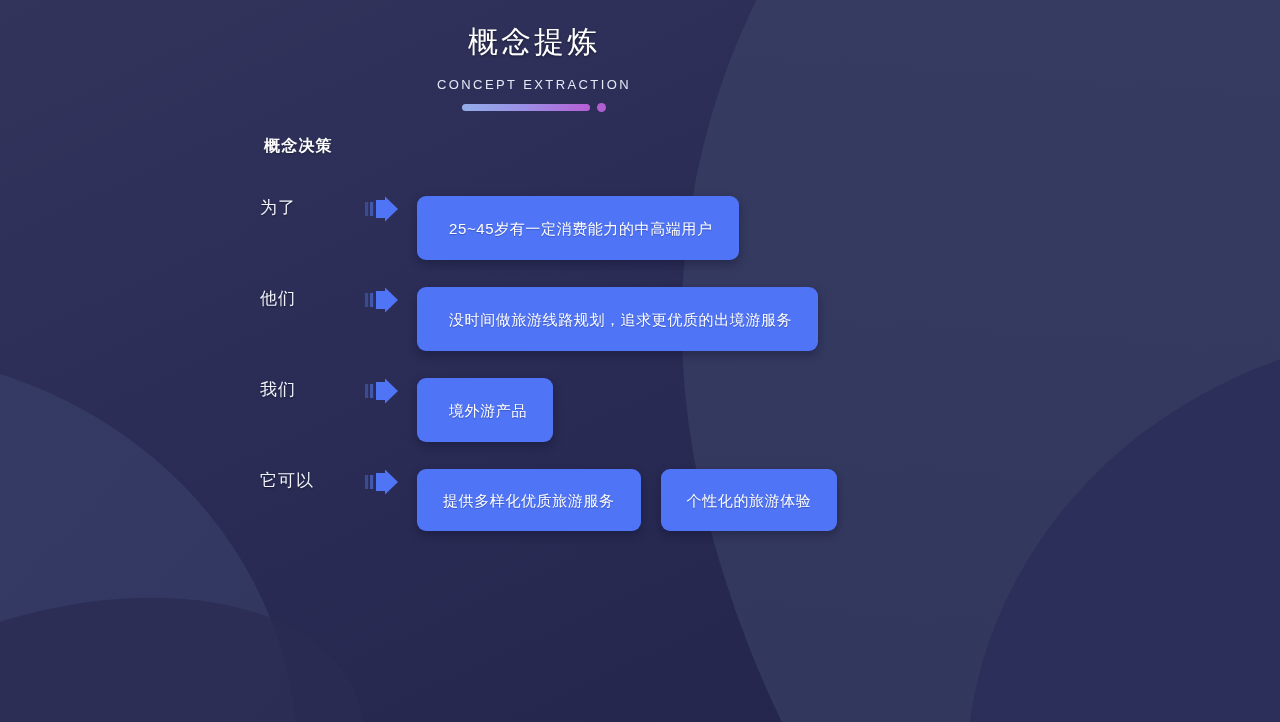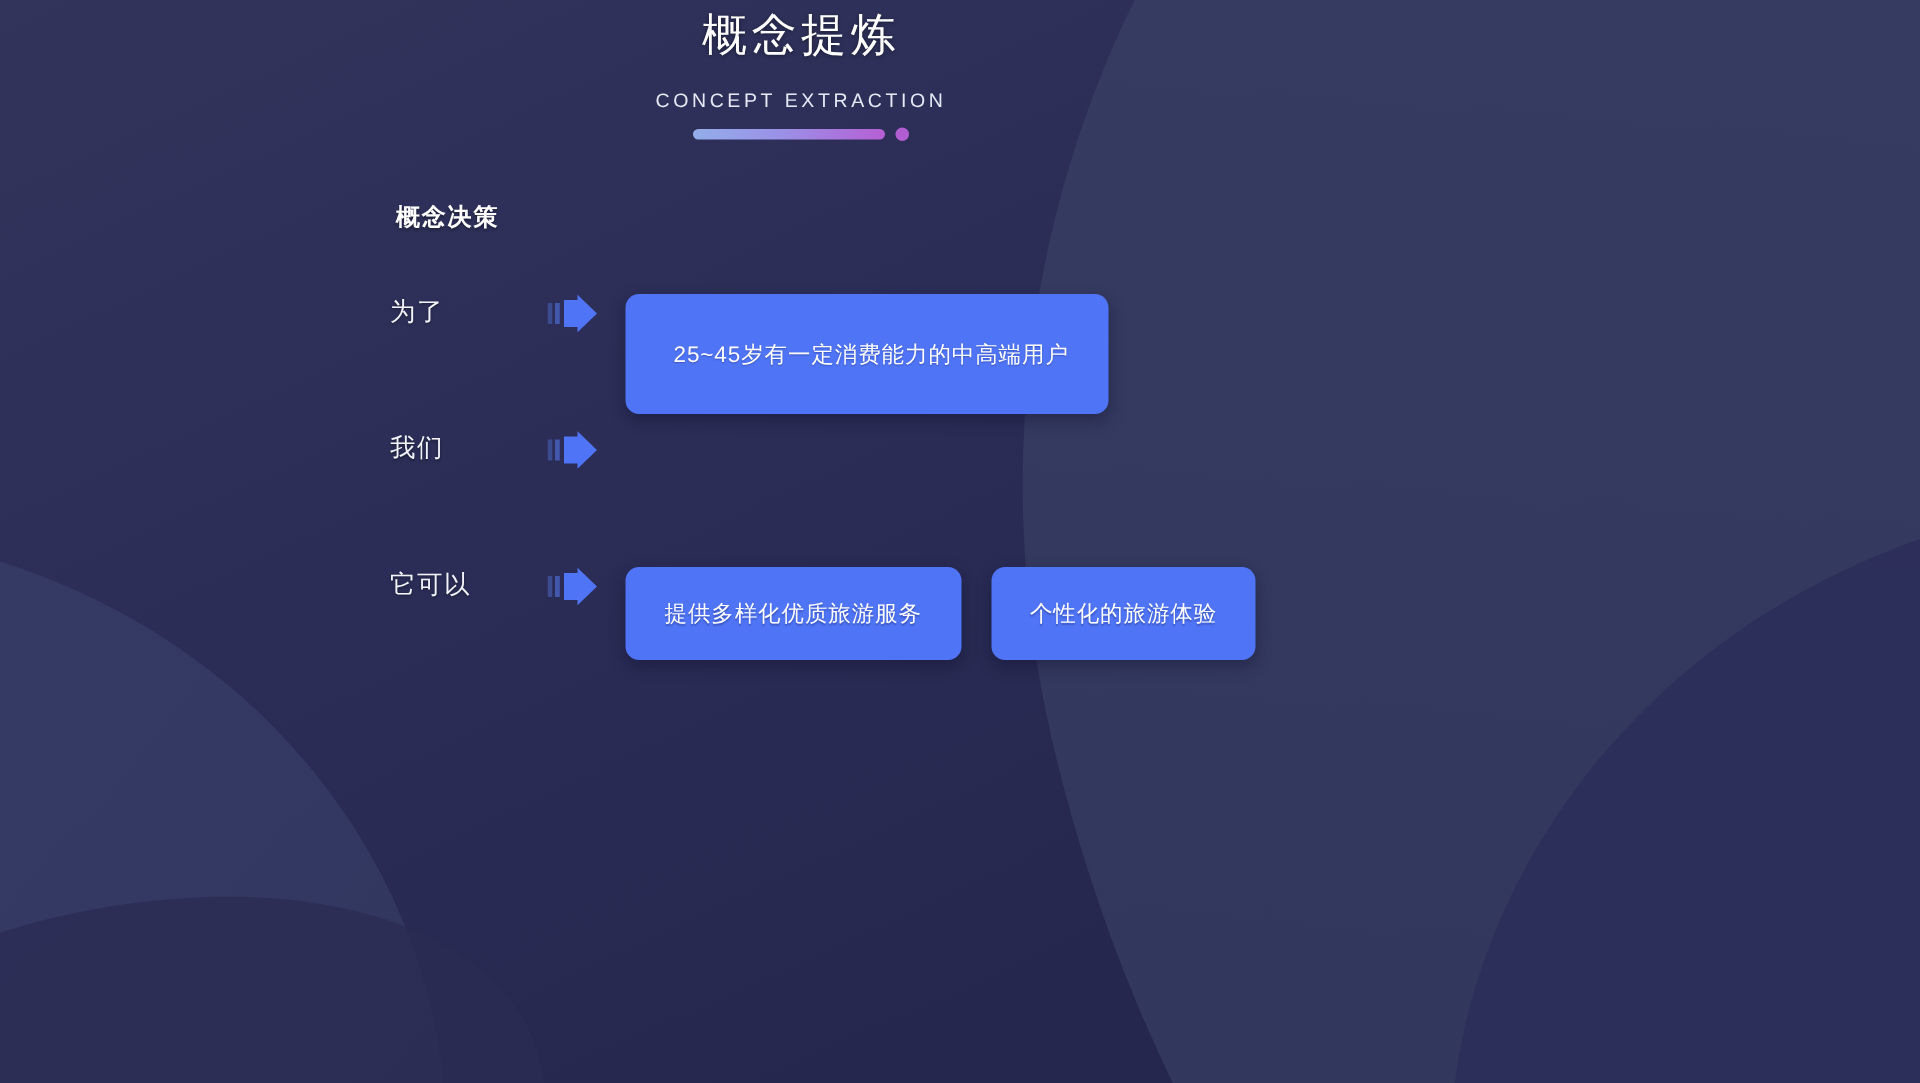--- a/index.html
+++ b/index.html
@@ -72,21 +72,21 @@
     height: 420px;
     background: #2a2c54;
     border-radius: 50% 50% 46% 54% / 58% 42% 58% 42%;
     transform: rotate(-16deg);
     opacity: .8;
   }
 
   
   .header {
     position: absolute;
-    top: 4px;
+    top: 22px;
     left: 0;
     width: 1068px;
     text-align: center;
     z-index: 4;
   }
   .title-cn {
     font-size: 30px;
     line-height: 40px;
     letter-spacing: 3px;
     color: #ffffff;
@@ -181,21 +181,21 @@
     line-height: 1;
     padding: 0 26px;
     height: 62px;
     display: flex;
     align-items: center;
     justify-content: center;
     box-shadow: 0 4px 10px rgba(10,12,40,.35);
     white-space: nowrap;
     text-shadow: 0 1px 1px rgba(20,30,90,.35);
   }
-  .card.tall { height: 80px; padding-left: 32px; }
+  .card.tall { height: 64px; padding-left: 32px; }
 </style>
 </head>
 <body>
 
 <div id="stage">
 
   <div class="bg-layer">
     <div class="blob-right"></div>
     <div class="blob-right-2"></div>
     <div class="blob-left"></div>
@@ -221,27 +221,43 @@
             <rect x="0" y="6" width="3.2" height="14" fill="#3c4a8e"></rect>
             <rect x="5" y="6" width="3.2" height="14" fill="#4158ad"></rect>
             <path d="M11 4 L11 22 L20 22 L20 25.5 L33 13 L20 0.5 L20 4 Z" fill="#4f74f5"></path>
           </svg>
         </div>
         <div class="cards">
           <div class="card tall">25~45岁有一定消费能力的中高端用户</div>
         </div>
       </div>
       <div class="row">
+        <div class="row-label">他们</div>
+        <div class="row-arrow">
+          <svg class="arrow-svg" width="34" height="26" viewBox="0 0 34 26" aria-hidden="true">
+            <rect x="0" y="6" width="3.2" height="14" fill="#3c4a8e"></rect>
+            <rect x="5" y="6" width="3.2" height="14" fill="#4158ad"></rect>
+            <path d="M11 4 L11 22 L20 22 L20 25.5 L33 13 L20 0.5 L20 4 Z" fill="#4f74f5"></path>
+          </svg>
+        </div>
+        <div class="cards">
+          <div class="card tall">没时间做旅游线路规划，追求更优质的出境游服务</div>
+        </div>
+      </div>
+      <div class="row">
         <div class="row-label">我们</div>
         <div class="row-arrow">
           <svg class="arrow-svg" width="34" height="26" viewBox="0 0 34 26" aria-hidden="true">
             <rect x="0" y="6" width="3.2" height="14" fill="#3c4a8e"></rect>
             <rect x="5" y="6" width="3.2" height="14" fill="#4158ad"></rect>
             <path d="M11 4 L11 22 L20 22 L20 25.5 L33 13 L20 0.5 L20 4 Z" fill="#4f74f5"></path>
           </svg>
+        </div>
+        <div class="cards">
+          <div class="card tall">境外游产品</div>
         </div>
       </div>
       <div class="row">
         <div class="row-label">它可以</div>
         <div class="row-arrow">
           <svg class="arrow-svg" width="34" height="26" viewBox="0 0 34 26" aria-hidden="true">
             <rect x="0" y="6" width="3.2" height="14" fill="#3c4a8e"></rect>
             <rect x="5" y="6" width="3.2" height="14" fill="#4158ad"></rect>
             <path d="M11 4 L11 22 L20 22 L20 25.5 L33 13 L20 0.5 L20 4 Z" fill="#4f74f5"></path>
           </svg>

